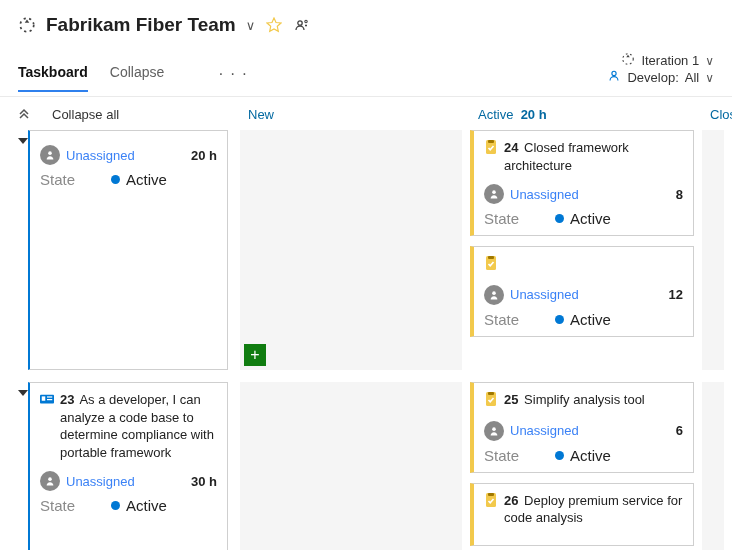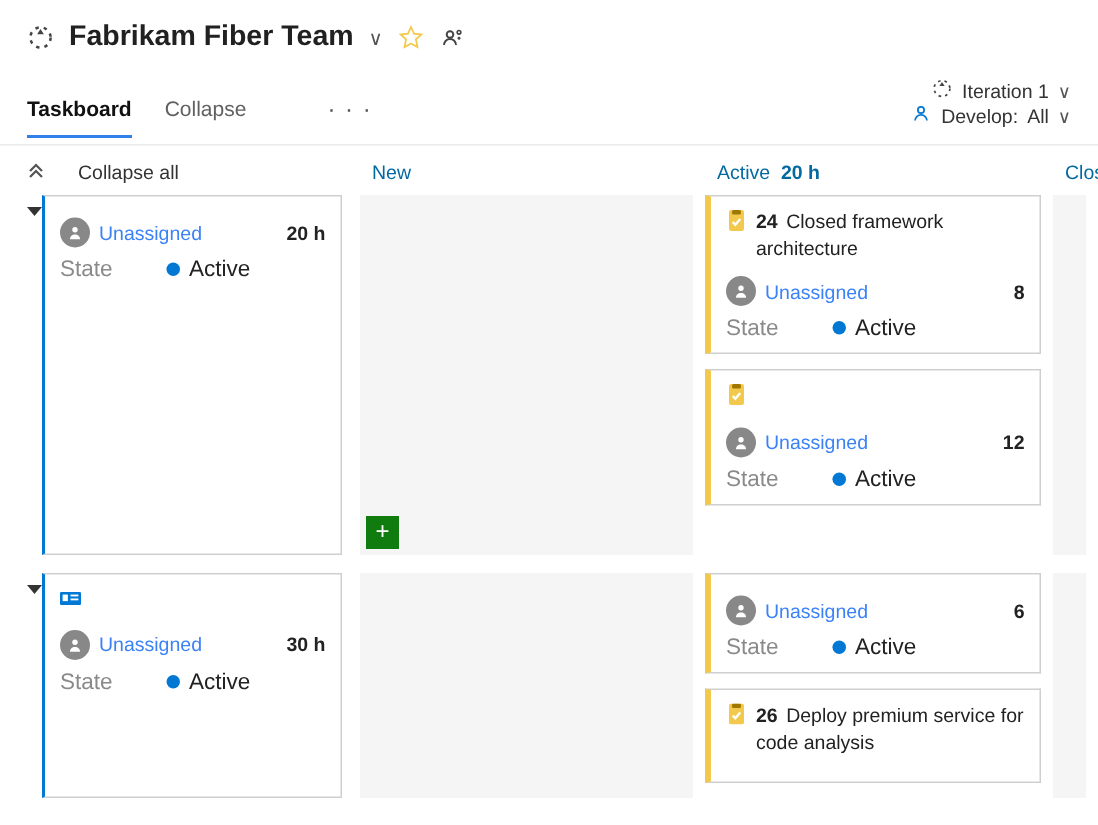--- a/index.html
+++ b/index.html
@@ -247,20 +247,24 @@
     <div class="pbi-card">
       <div class="card-title">
         <span class="icon pbi-icon">
           <svg viewBox="0 0 16 12">
               <rect x="0" y="1" width="16" height="10" rx="1" fill="#0078d4"></rect>
               <rect x="8" y="3" width="6" height="1.4" fill="#fff"></rect>
               <rect x="8" y="6" width="6" height="1.4" fill="#fff"></rect>
               <rect x="2" y="3" width="4" height="5" fill="#fff"></rect>
             </svg>
         </span>
+        <span>
+          <span class="id">23</span>
+          <span class="txt">As a developer, I can analyze a code base to determine compliance with portable framework</span>
+        </span>
       </div>
       <div class="card-row">
         <div class="assignee">
           <span class="assignee-circle">
             <svg viewBox="0 0 16 16" width="12" height="12">
                 <circle cx="8" cy="5.5" r="2.4" fill="#fff"></circle>
                 <path d="M3.5 14c0-2.4 2-4.2 4.5-4.2s4.5 1.8 4.5 4.2" fill="#fff"></path>
               </svg>
           </span>
           <span>Unassigned</span>
@@ -275,53 +279,66 @@
           </span>
       </div>
     </div>
   </div>
 
   <div class="new-cell">
     <div class="new-placeholder" style="min-height:150px;"></div>
   </div>
 
   <div class="active-cell">
-
-    <div class="task-card">
-      <div class="card-row">
-        <div class="assignee">
-          <span class="assignee-circle">
-            <svg viewBox="0 0 16 16" width="12" height="12">
-                <circle cx="8" cy="5.5" r="2.4" fill="#fff"></circle>
-                <path d="M3.5 14c0-2.4 2-4.2 4.5-4.2s4.5 1.8 4.5 4.2" fill="#fff"></path>
-              </svg>
-          </span>
-          <span>Unassigned</span>
-        </div>
-        <span class="hours">6</span>
-      </div>
-      <div class="state-row">
-        <span class="state-label">State</span>
-        <span class="state-val">
-            <span class="dot-blue"></span>
-            <span>Active</span>
-          </span>
-      </div>
-    </div>
 
     <div class="task-card">
       <div class="card-title">
         <span class="icon task-icon">
           <svg viewBox="0 0 14 14">
               <rect x="2" y="0" width="10" height="14" rx="1.5" fill="#f2c94c"></rect>
               <rect x="4" y="0" width="6" height="3" rx="1" fill="#a07800"></rect>
               <path d="M4.5 8 L6.2 9.8 L9.5 6" fill="none" stroke="#fff" stroke-width="1.6"></path>
             </svg>
         </span>
         <span>
+          <span class="id">25</span>
+          <span class="txt">Simplify analysis tool</span>
+        </span>
+      </div>
+      <div class="card-row">
+        <div class="assignee">
+          <span class="assignee-circle">
+            <svg viewBox="0 0 16 16" width="12" height="12">
+                <circle cx="8" cy="5.5" r="2.4" fill="#fff"></circle>
+                <path d="M3.5 14c0-2.4 2-4.2 4.5-4.2s4.5 1.8 4.5 4.2" fill="#fff"></path>
+              </svg>
+          </span>
+          <span>Unassigned</span>
+        </div>
+        <span class="hours">6</span>
+      </div>
+      <div class="state-row">
+        <span class="state-label">State</span>
+        <span class="state-val">
+            <span class="dot-blue"></span>
+            <span>Active</span>
+          </span>
+      </div>
+    </div>
+
+    <div class="task-card">
+      <div class="card-title">
+        <span class="icon task-icon">
+          <svg viewBox="0 0 14 14">
+              <rect x="2" y="0" width="10" height="14" rx="1.5" fill="#f2c94c"></rect>
+              <rect x="4" y="0" width="6" height="3" rx="1" fill="#a07800"></rect>
+              <path d="M4.5 8 L6.2 9.8 L9.5 6" fill="none" stroke="#fff" stroke-width="1.6"></path>
+            </svg>
+        </span>
+        <span>
           <span class="id">26</span>
           <span class="txt">Deploy premium service for code analysis</span>
         </span>
       </div>
     </div>
   </div>
 
   <div class="closed-cell">
     <div class="closed-placeholder"></div>
   </div>

